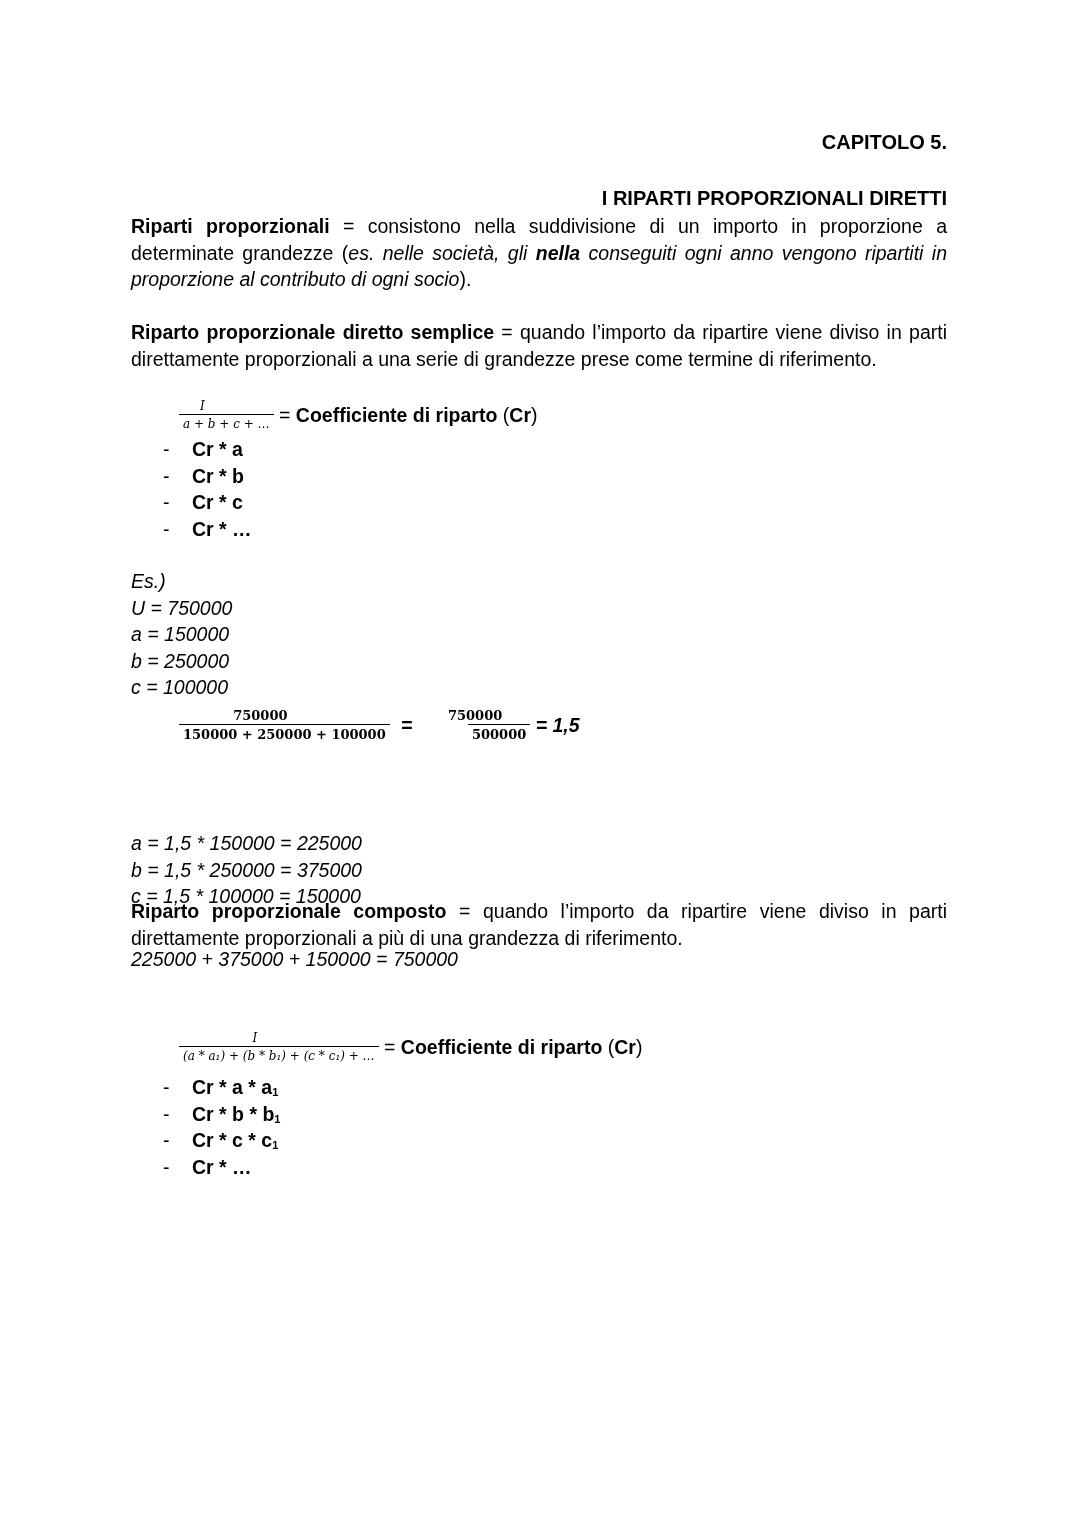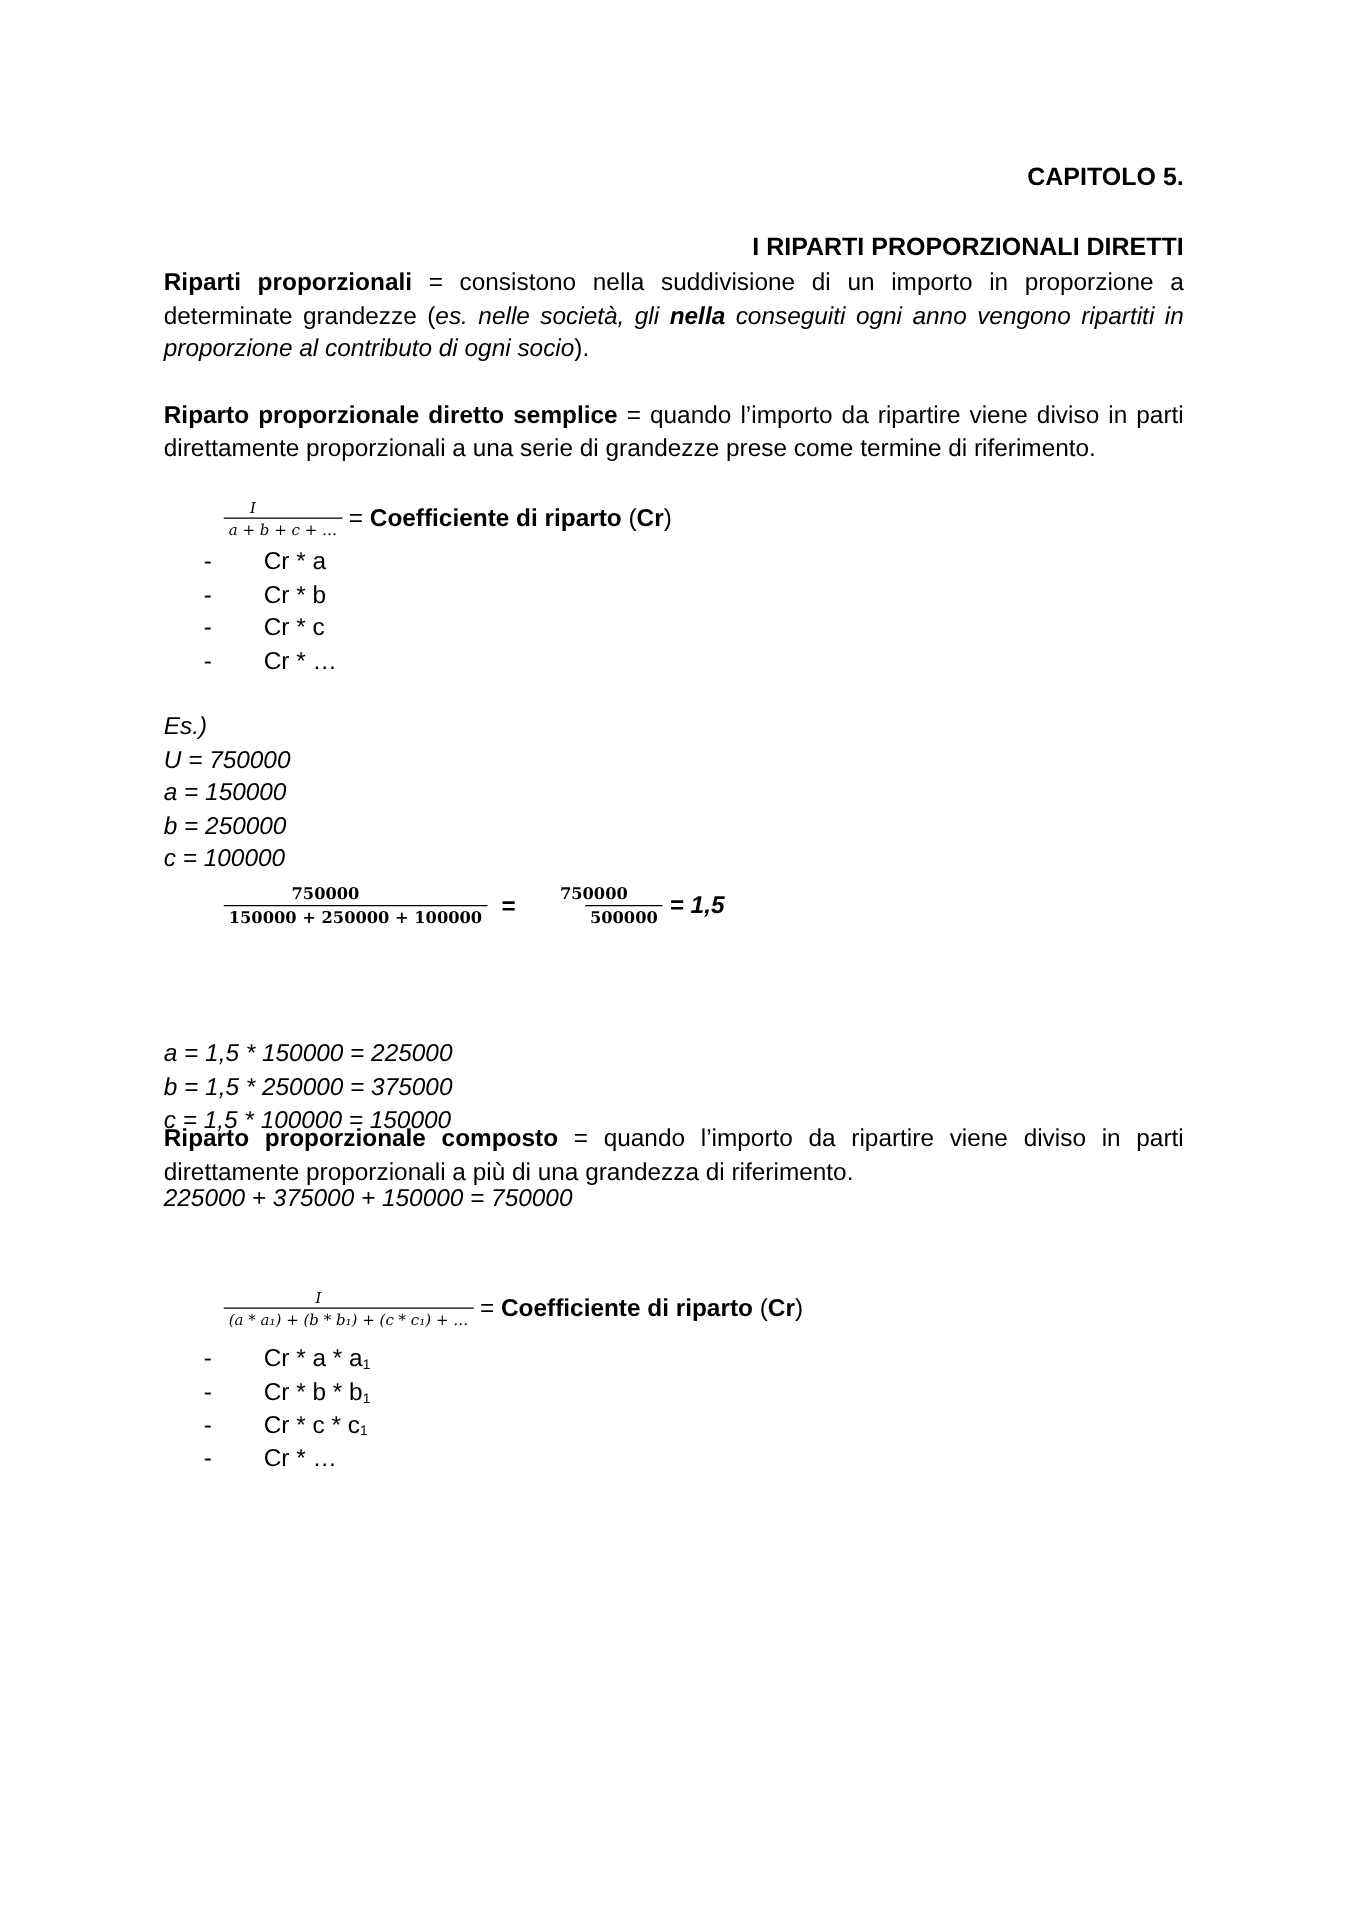--- a/index.html
+++ b/index.html
@@ -12,21 +12,21 @@
     .math { font-family: "DejaVu Serif", serif; font-size: 12px; }
     .frac { display: inline-flex; flex-direction: column; align-items: center; vertical-align: middle; }
     .frac .num { padding: 0 4px 1px; }
     .frac .den { border-top: 1.5px solid #000; padding: 2px 4px 0; margin-left: 48px; }
     .frac .den.i { font-style: italic; }
     .frac .num.i { font-style: italic; }
     .row { position: absolute; left: 0; white-space: nowrap; }
     .list { position: absolute; left: 0; }
     .list .li { height: 26.5px; line-height: 26.5px; position: relative; }
     .list .dash { position: absolute; left: 32px; }
-    .list .txt { position: absolute; left: 80px; white-space: nowrap; }
+    .list .txt { position: absolute; left: 61px; white-space: nowrap; font-weight: bold; }
     .sub { font-size: 11px; vertical-align: -2px; }
     .ex .line { height: 26.5px; line-height: 26.5px; font-style: italic; }
   </style>
 </head>
 <body>
 
 <div class="page">
 
   <div class="title" style="top:131px;">CAPITOLO 5.</div>
   <div class="title" style="top:142px;margin-top:45px;">I RIPARTI PROPORZIONALI DIRETTI</div>

